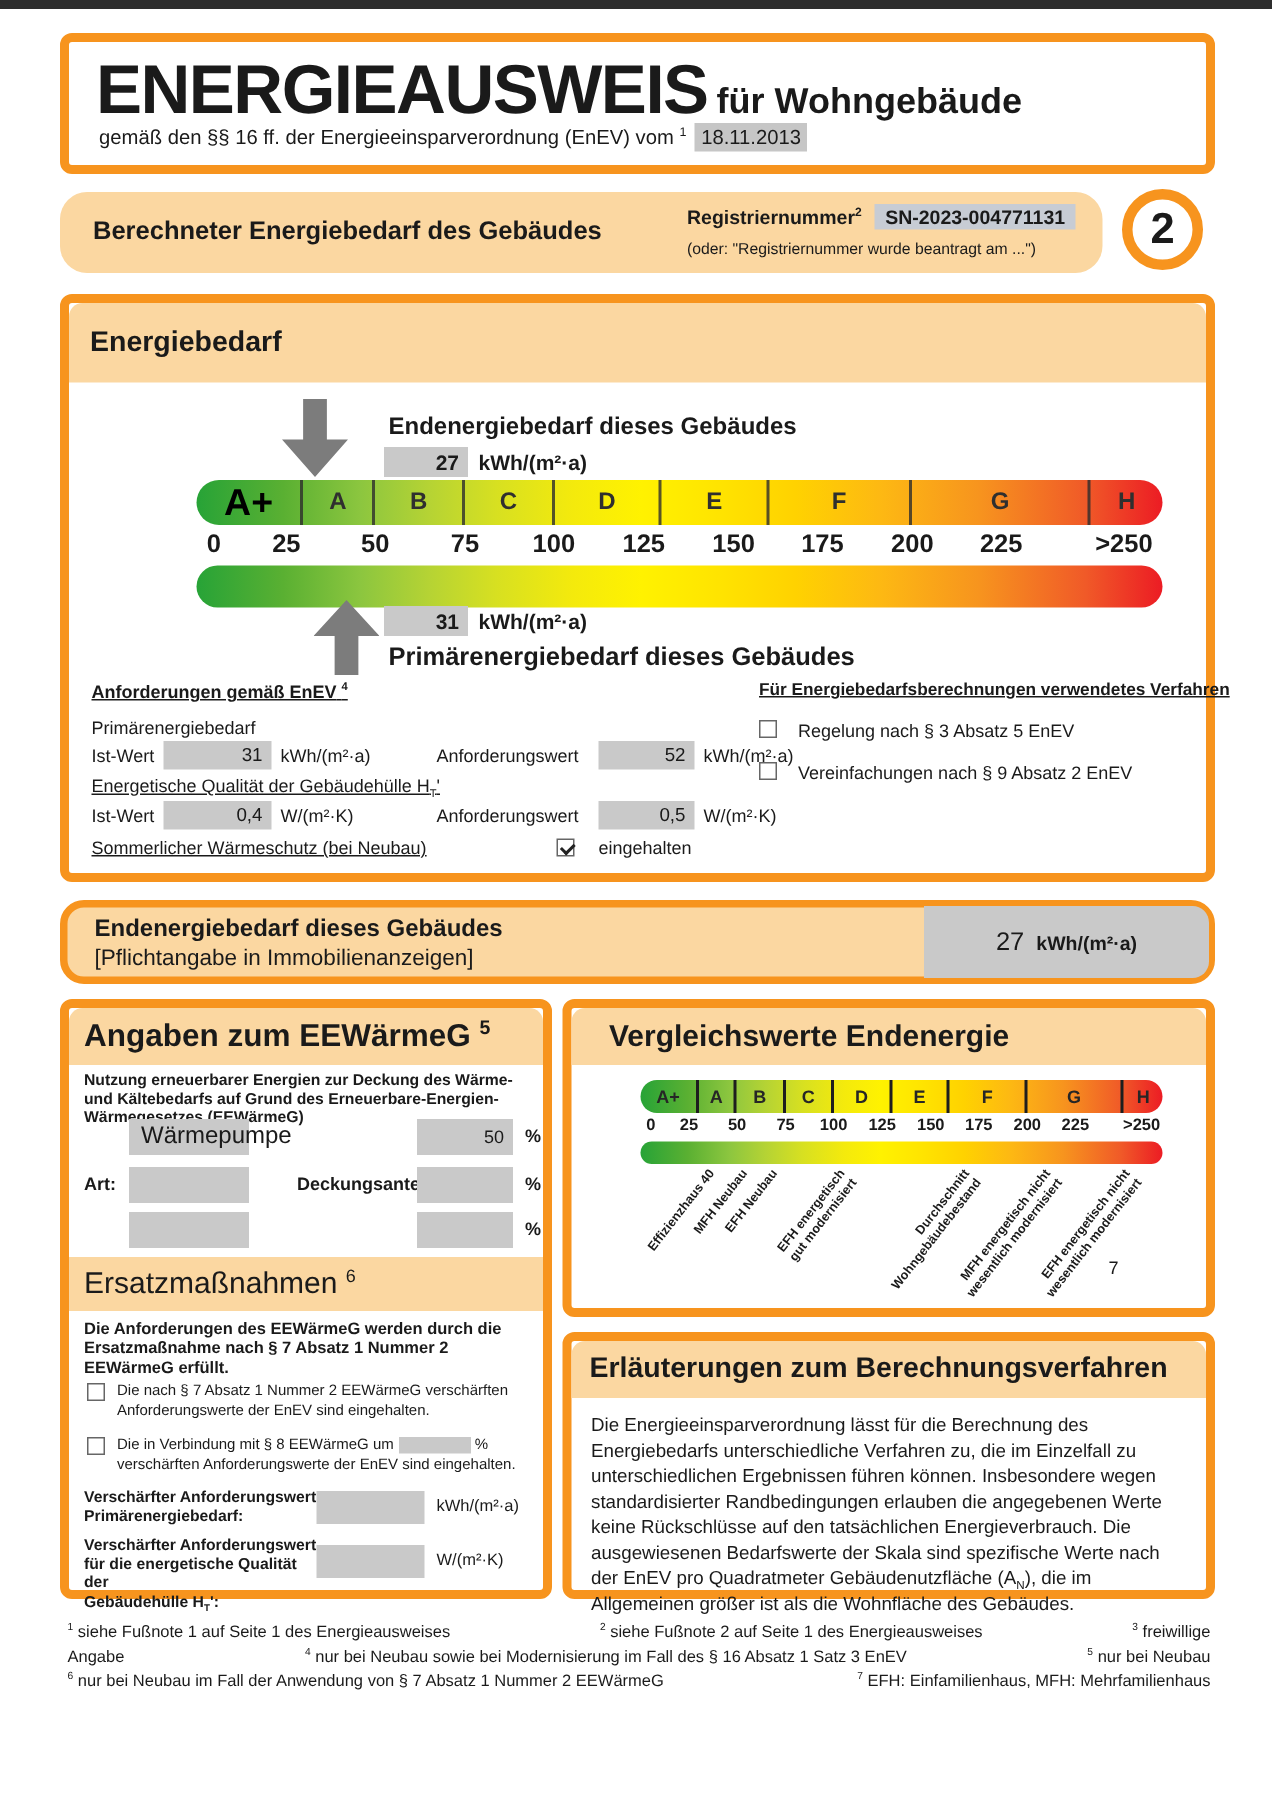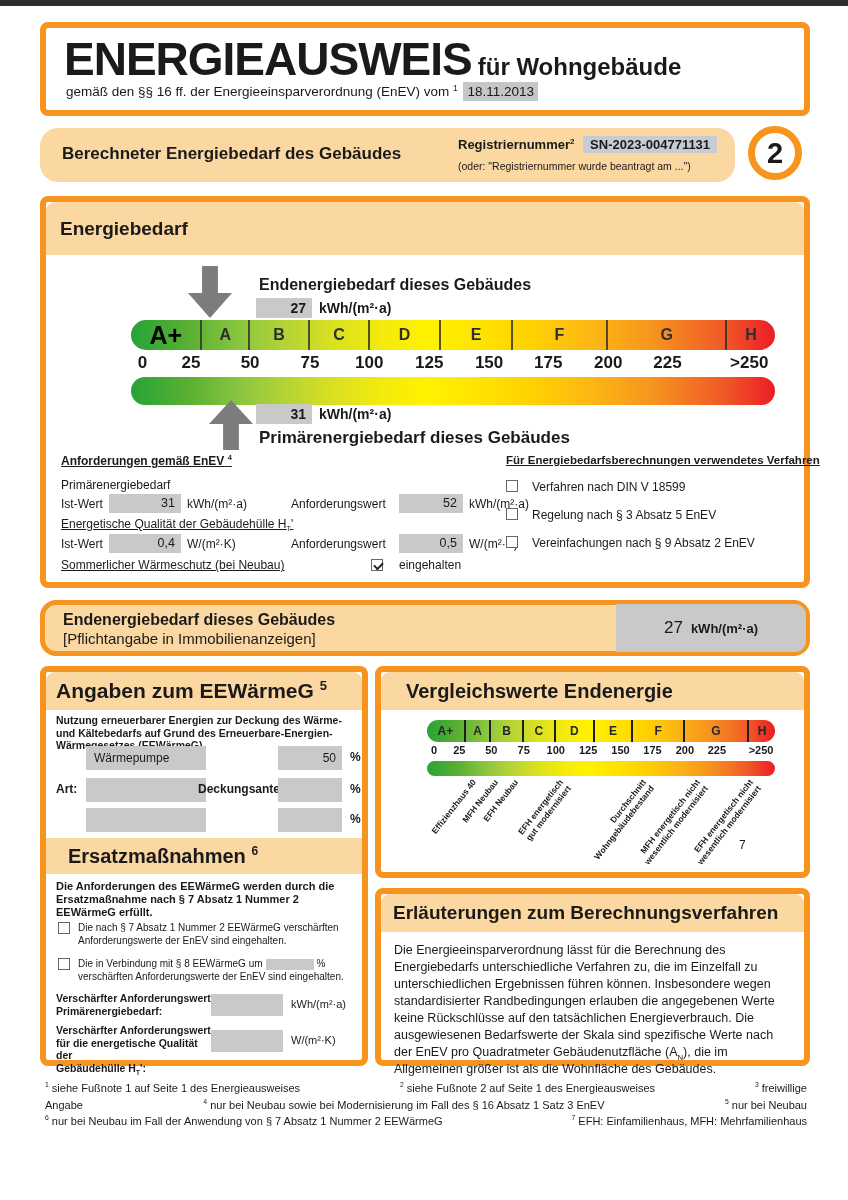--- a/index.html
+++ b/index.html
@@ -75,27 +75,27 @@
             border-radius:0 11px 11px 0;display:flex;align-items:center;justify-content:center;gap:8px;}
   .endb-val{font-size:17px;}
   .endb-unit{font-size:13px;font-weight:bold;}
   
   .lbox{left:40px;top:666px;width:328px;height:400px;}
   .lbox .hdr1{height:38px;background:#fbd7a1;border-radius:9px 9px 0 0;display:flex;align-items:center;
               padding-left:10px;font-size:21px;font-weight:bold;}
   .sm-bold{font-size:10.5px;font-weight:bold;line-height:1.2;}
   .ee-intro{position:absolute;left:10px;top:42px;width:300px;}
   .ee-row{position:absolute;height:24px;font-size:12px;}
-  .ee-b1{position:absolute;left:40px;top:0;width:120px;height:24px;font-size:12px;line-height:24px;padding-left:8px;box-sizing:border-box;}
+  .ee-b1{position:absolute;left:40px;top:0;width:80px;height:24px;font-size:16px;line-height:24px;padding-left:8px;box-sizing:border-box;}
   .ee-b2{position:absolute;left:232px;top:0;width:64px;height:24px;text-align:right;padding-right:6px;box-sizing:border-box;line-height:24px;font-size:12px;}
   .ee-pct{position:absolute;left:304px;top:4px;font-weight:bold;}
   .ee-art{position:absolute;left:10px;top:4px;font-weight:bold;}
   .ee-deck{position:absolute;left:152px;top:4px;font-weight:bold;font-size:12px;}
   .hdr2{position:absolute;left:0;top:166px;width:100%;height:36px;background:#fbd7a1;display:flex;
-        align-items:center;padding-left:22px;font-size:20px;font-weight:bold;box-sizing:border-box;}
+        align-items:center;padding-left:10px;font-size:20px;font-weight:normal;box-sizing:border-box;}
   .ers-intro{position:absolute;left:10px;top:208px;width:300px;font-size:11px;font-weight:bold;line-height:1.2;}
   .ers-cb{position:absolute;left:12px;display:flex;gap:8px;font-size:10px;line-height:1.25;width:302px;}
   .inline-box{display:inline-block;width:48px;height:11px;background:#c9c9c9;vertical-align:middle;margin:0 3px;}
   .req{position:absolute;left:10px;font-size:10.5px;font-weight:bold;line-height:1.2;white-space:pre-line;width:160px;}
   .req-box{position:absolute;left:165px;width:72px;height:22px;}
   .req-unit{position:absolute;left:245px;font-size:11px;}
   
   .vbox{left:375px;top:666px;width:435px;height:212px;}
   .vbox .hdrv{height:38px;background:#fbd7a1;border-radius:9px 9px 0 0;display:flex;align-items:center;
               padding-left:25px;font-size:20px;font-weight:bold;}
@@ -240,24 +240,20 @@
       <span class="cb" style="margin-left:12px;">
           <span class="chk"></span>
         </span>
       <span style="margin-left:16px;">eingehalten</span>
     </div>
 
     <div class="verf">
       <div class="verf-h">Für Energiebedarfsberechnungen verwendetes Verfahren</div>
       <div class="verf-item">
         <span class="cb"></span>
-        <span class="lbl">Verfahren nach DIN V 18599</span>
-      </div>
-      <div class="verf-item">
-        <span class="cb"></span>
         <span class="lbl">Regelung nach § 3 Absatz 5 EnEV</span>
       </div>
       <div class="verf-item">
         <span class="cb"></span>
         <span class="lbl">Vereinfachungen nach § 9 Absatz 2 EnEV</span>
       </div>
     </div>
   </div>
 
   <div class="endbanner" style="position:absolute;box-sizing:border-box;">

